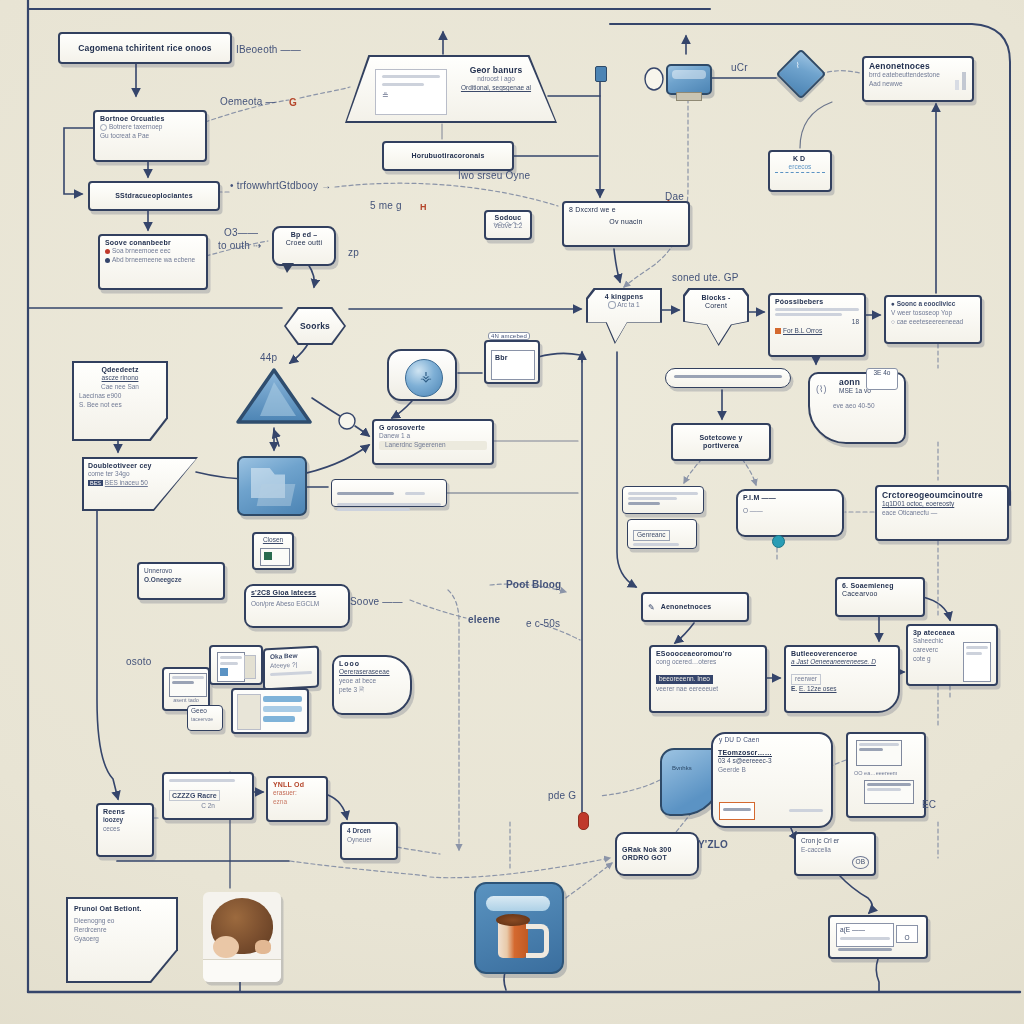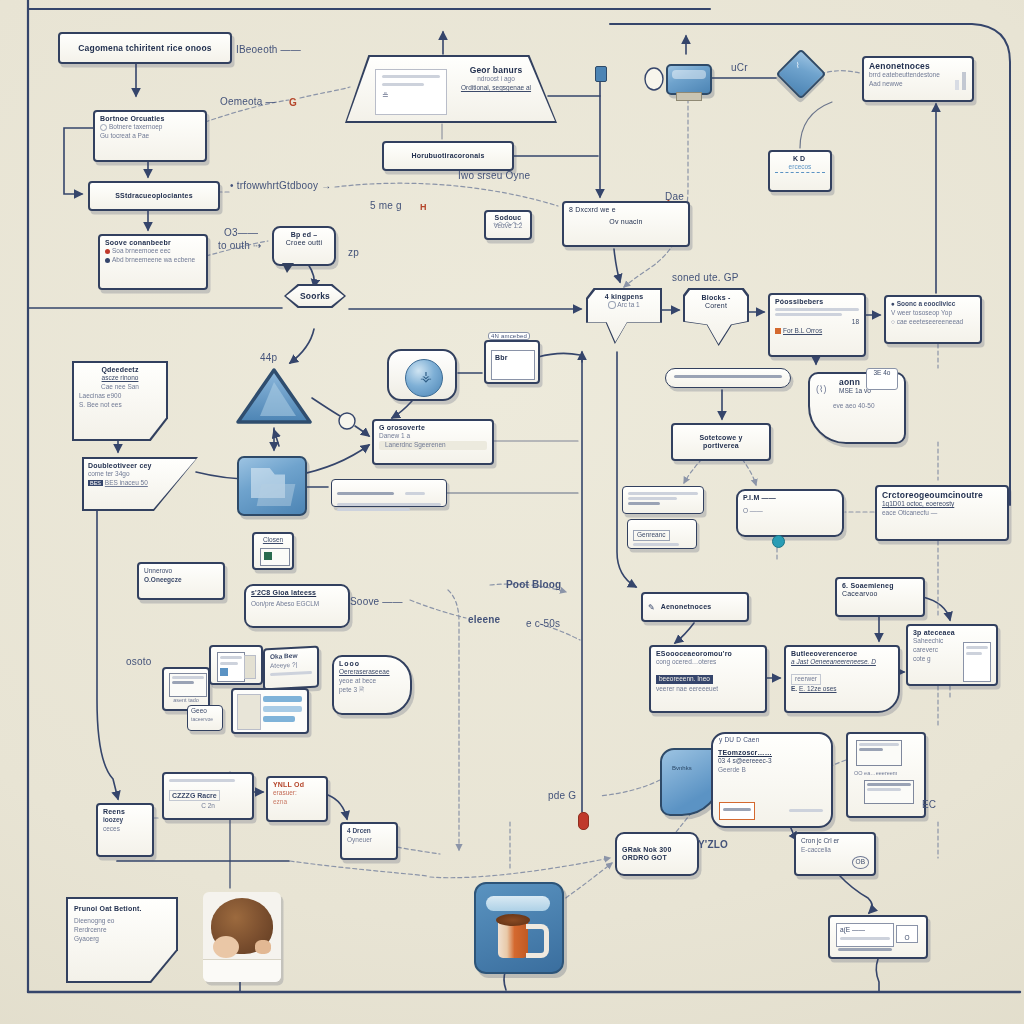--- a/index.html
+++ b/index.html
@@ -184,21 +184,21 @@
   <div class="s"><span class="dot" style="background:#c0392b"></span><span>Soa brneemoee eec</span></div>
   <div class="s"><span class="dot" style="background:#35456b"></span><span>Abd brneemeene wa ecbene</span></div>
 </div>
 
 <div class="bx" style="left:272px;top:226px;width:64px;height:40px;border-radius:8px">
   <div class="t ts">Bp ed –</div>
   <div class="t ts" style="font-weight:400">Croee outti</div>
   <div style="position:absolute;left:8px;bottom:-9px;width:0;height:0;border-left:5px solid transparent;border-right:7px solid transparent;border-top:10px solid #32405f"></div>
 </div>
 
-<div class="clip" style="left:284px;top:284px;width:62px;height:24px;clip-path:polygon(22% 0,78% 0,100% 50%,78% 100%,22% 100%,0 50%)">
+<div class="clip" style="left:284px;top:307px;width:62px;height:38px;clip-path:polygon(22% 0,78% 0,100% 50%,78% 100%,22% 100%,0 50%)">
   <div class="in" style="clip-path:polygon(22% 0,78% 0,100% 50%,78% 100%,22% 100%,0 50%);display:flex;align-items:center;justify-content:center">
     <div class="t">Soorks</div>
   </div>
 </div>
 
 <div class="clip" style="left:345px;top:55px;width:212px;height:68px;clip-path:polygon(11% 0,87% 0,100% 100%,0 100%)">
   <div class="in" style="clip-path:polygon(11% 0,87% 0,100% 100%,0 100%)">
     <div style="position:absolute;left:28px;top:12px;width:70px;height:44px;background:#fff;border:1px solid #b9bdc9">
       <div class="bar" style="margin:5px 6px"></div>
           <div class="bar" style="margin:5px 6px;width:60%"></div>

